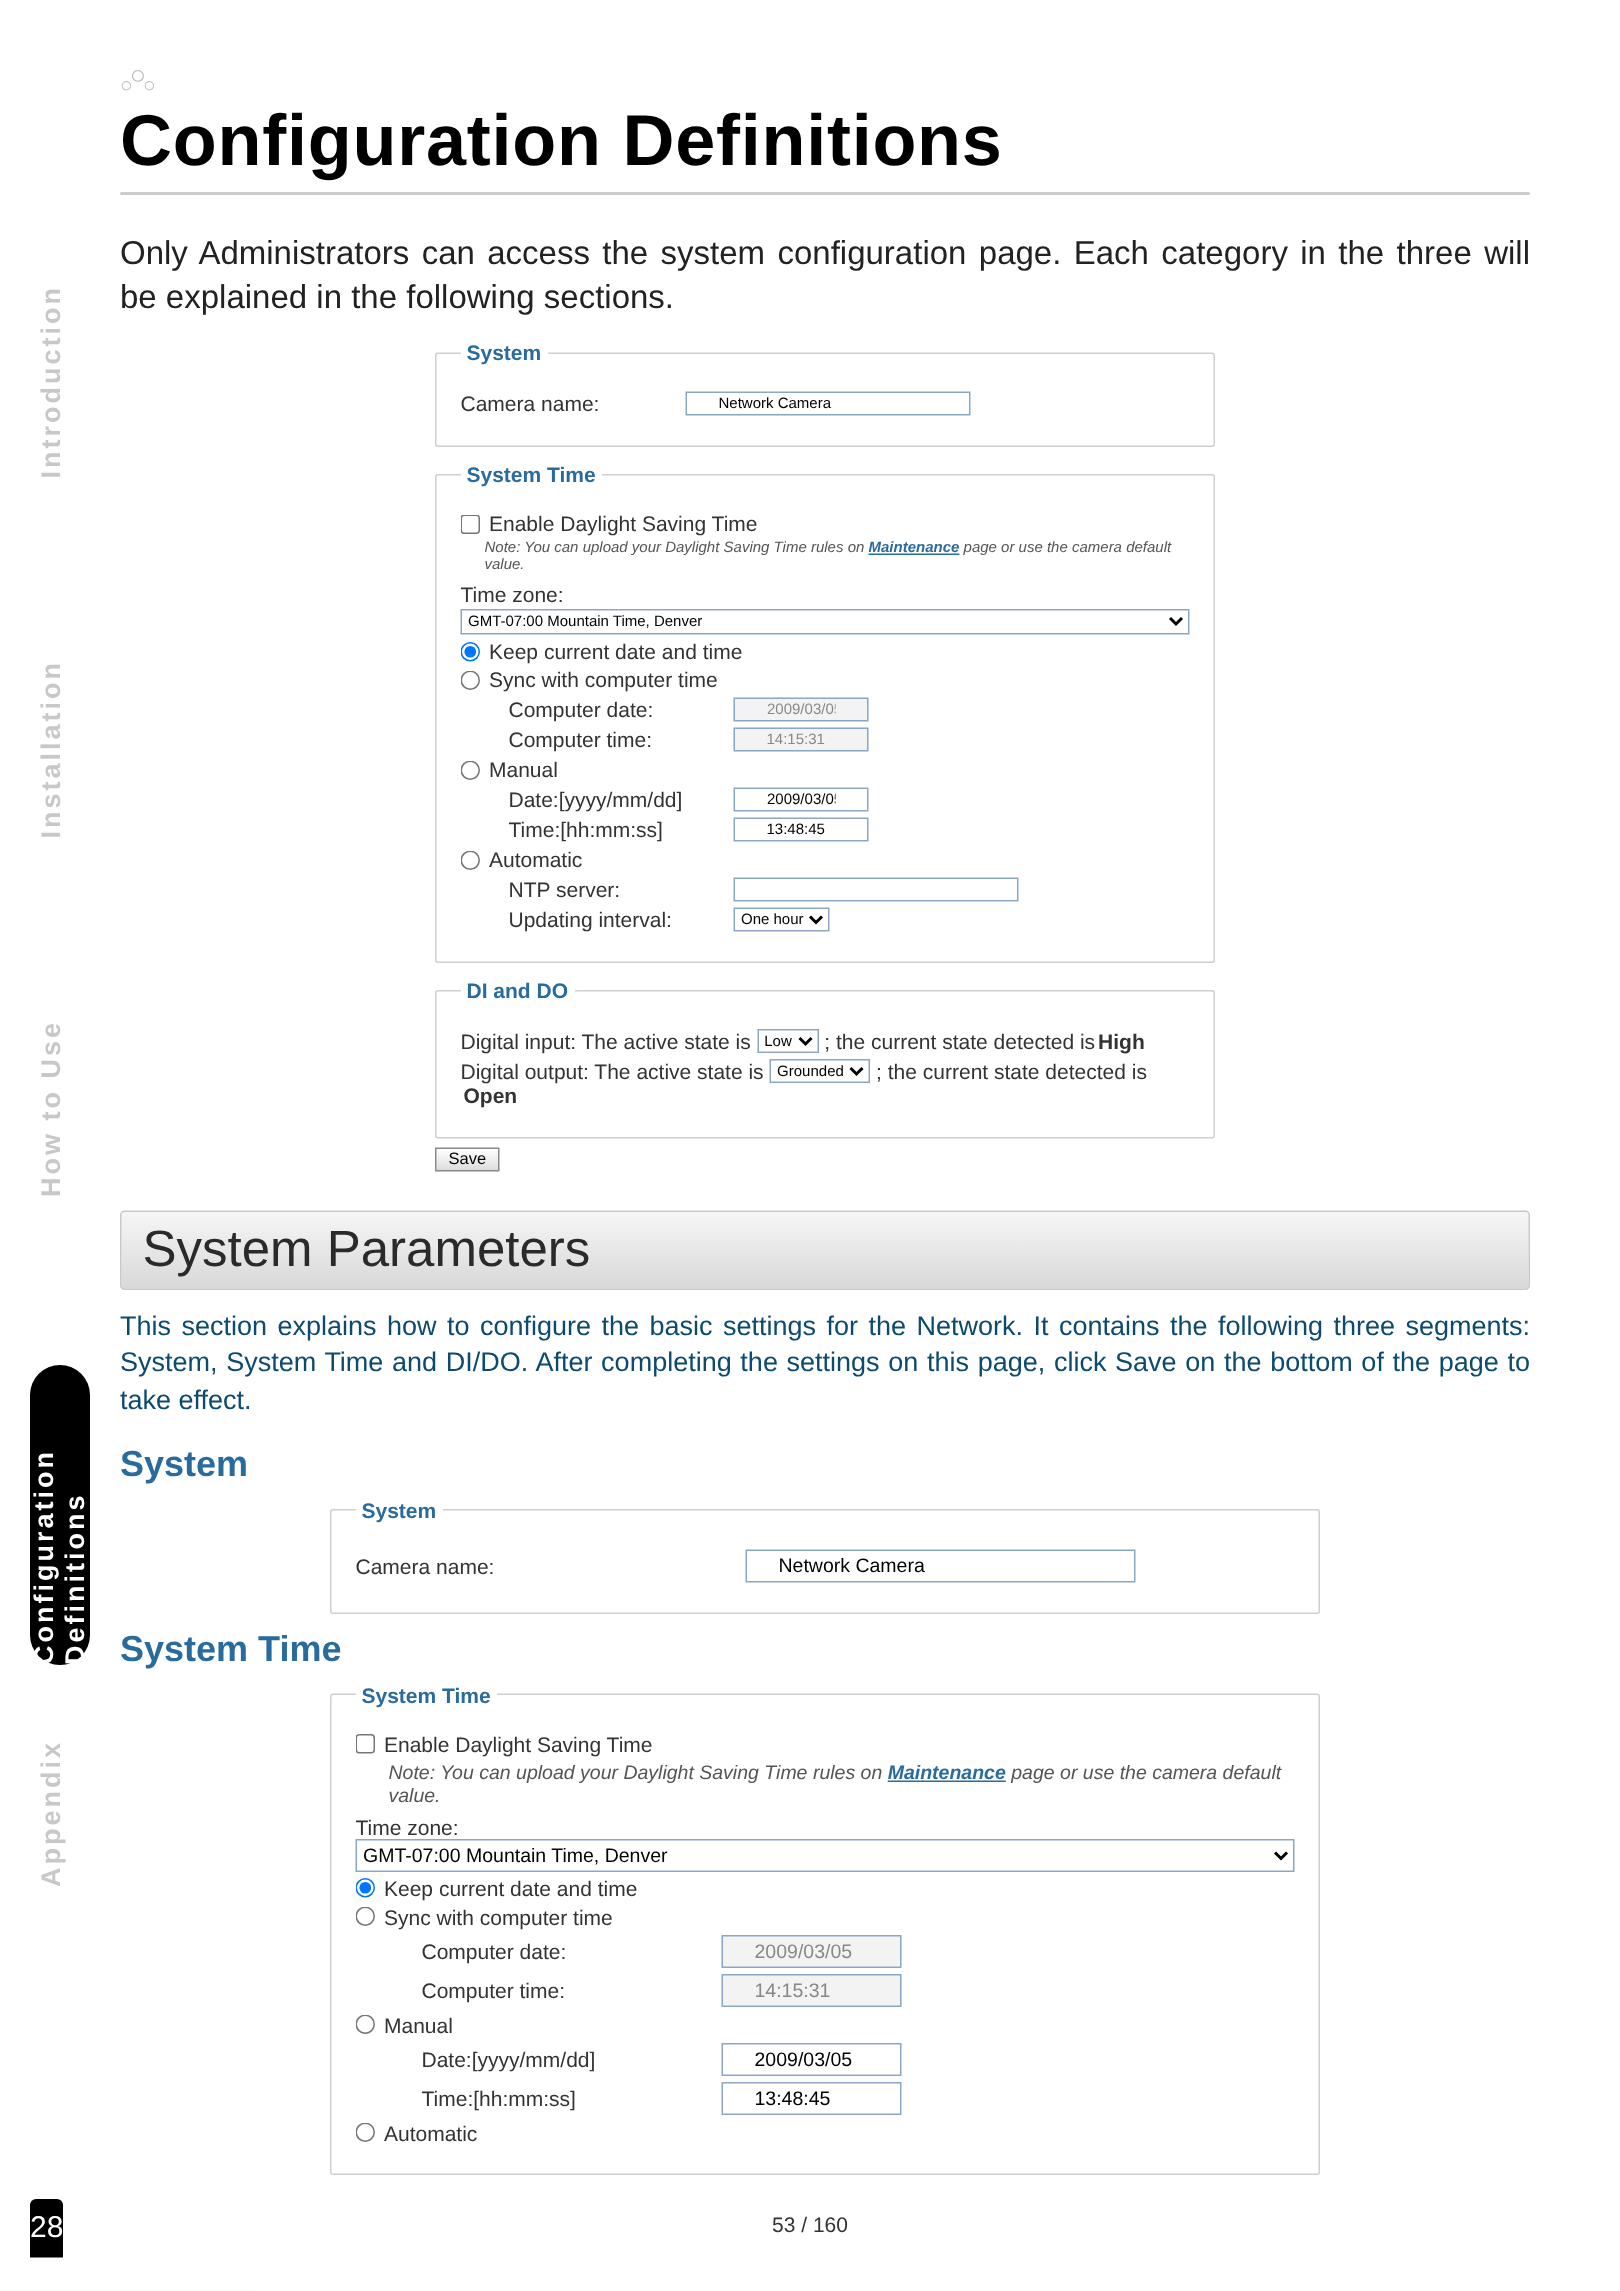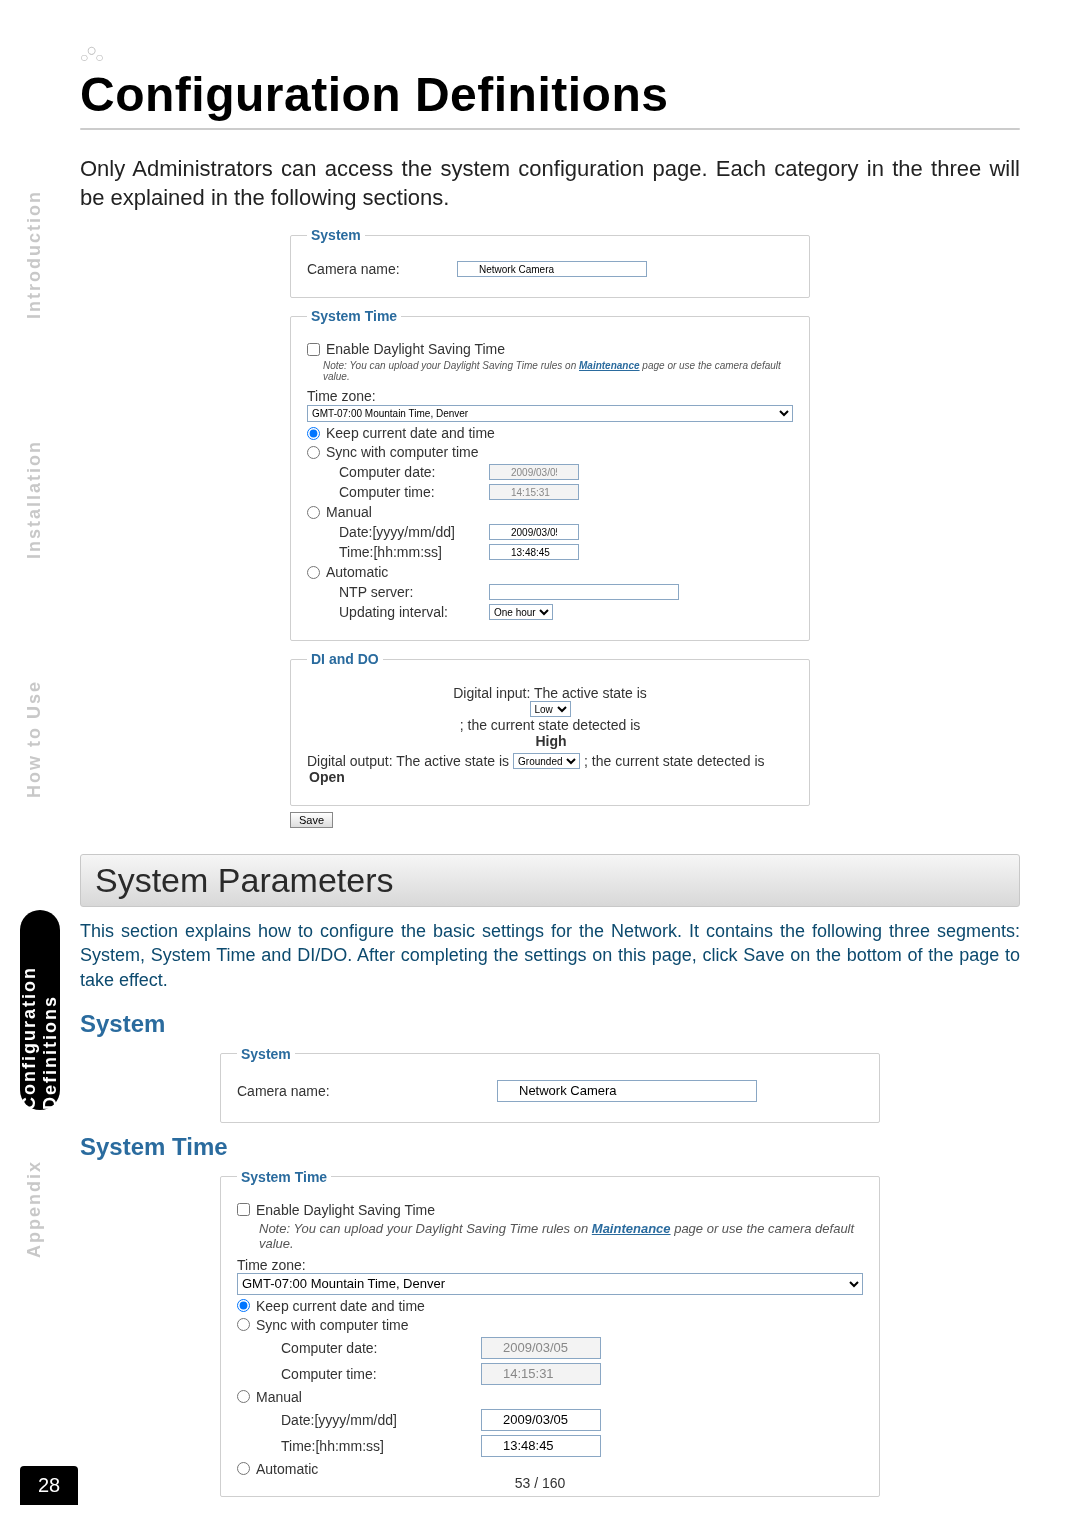--- a/index.html
+++ b/index.html
@@ -170,21 +170,21 @@
     color: #333;
   }
   .pg-num {
     position: absolute;
     left: 20px;
     bottom: 22px;
     background: #000;
     color: #fff;
     font-family: "Arial Black", Arial;
     font-size: 20px;
-    padding: 8px 18px;
+    padding: 8px 0;
     border-radius: 4px 4px 0 0;
   }
 </style>
 </head>
 <body>
 
 <div class="page">
 
   <div class="sidebar">
     <div class="side-label" style="top:190px;">Introduction</div>
@@ -263,21 +263,21 @@
             <input type="text" style="width: 190px;" value="">
           </div>
         <div class="row indent2">
             <span class="lbl">Updating interval:</span>
             <select class="sel-small"><option>One hour</option></select>
           </div>
       </fieldset>
 
       <fieldset class="form-panel small" style="margin-top:10px;">
         <legend>DI and DO</legend>
-        <div class="row" style="flex-wrap:wrap;flex-direction:column;">
+        <div class="row" style="flex-wrap:wrap;">
           <span>Digital input: The active state is </span>
           <select class="sel-small" style="margin:0 4px;"><option>Low</option></select>
           <span> ; the current state detected is </span>
           <b style="margin-left:2px;">High</b>
         </div>
         <div class="row" style="flex-wrap:wrap;">
           <span>Digital output: The active state is </span>
           <select class="sel-small" style="margin:0 4px;"><option>Grounded</option></select>
           <span> ; the current state detected is </span>
           <b style="margin-left:2px;">Open</b>

